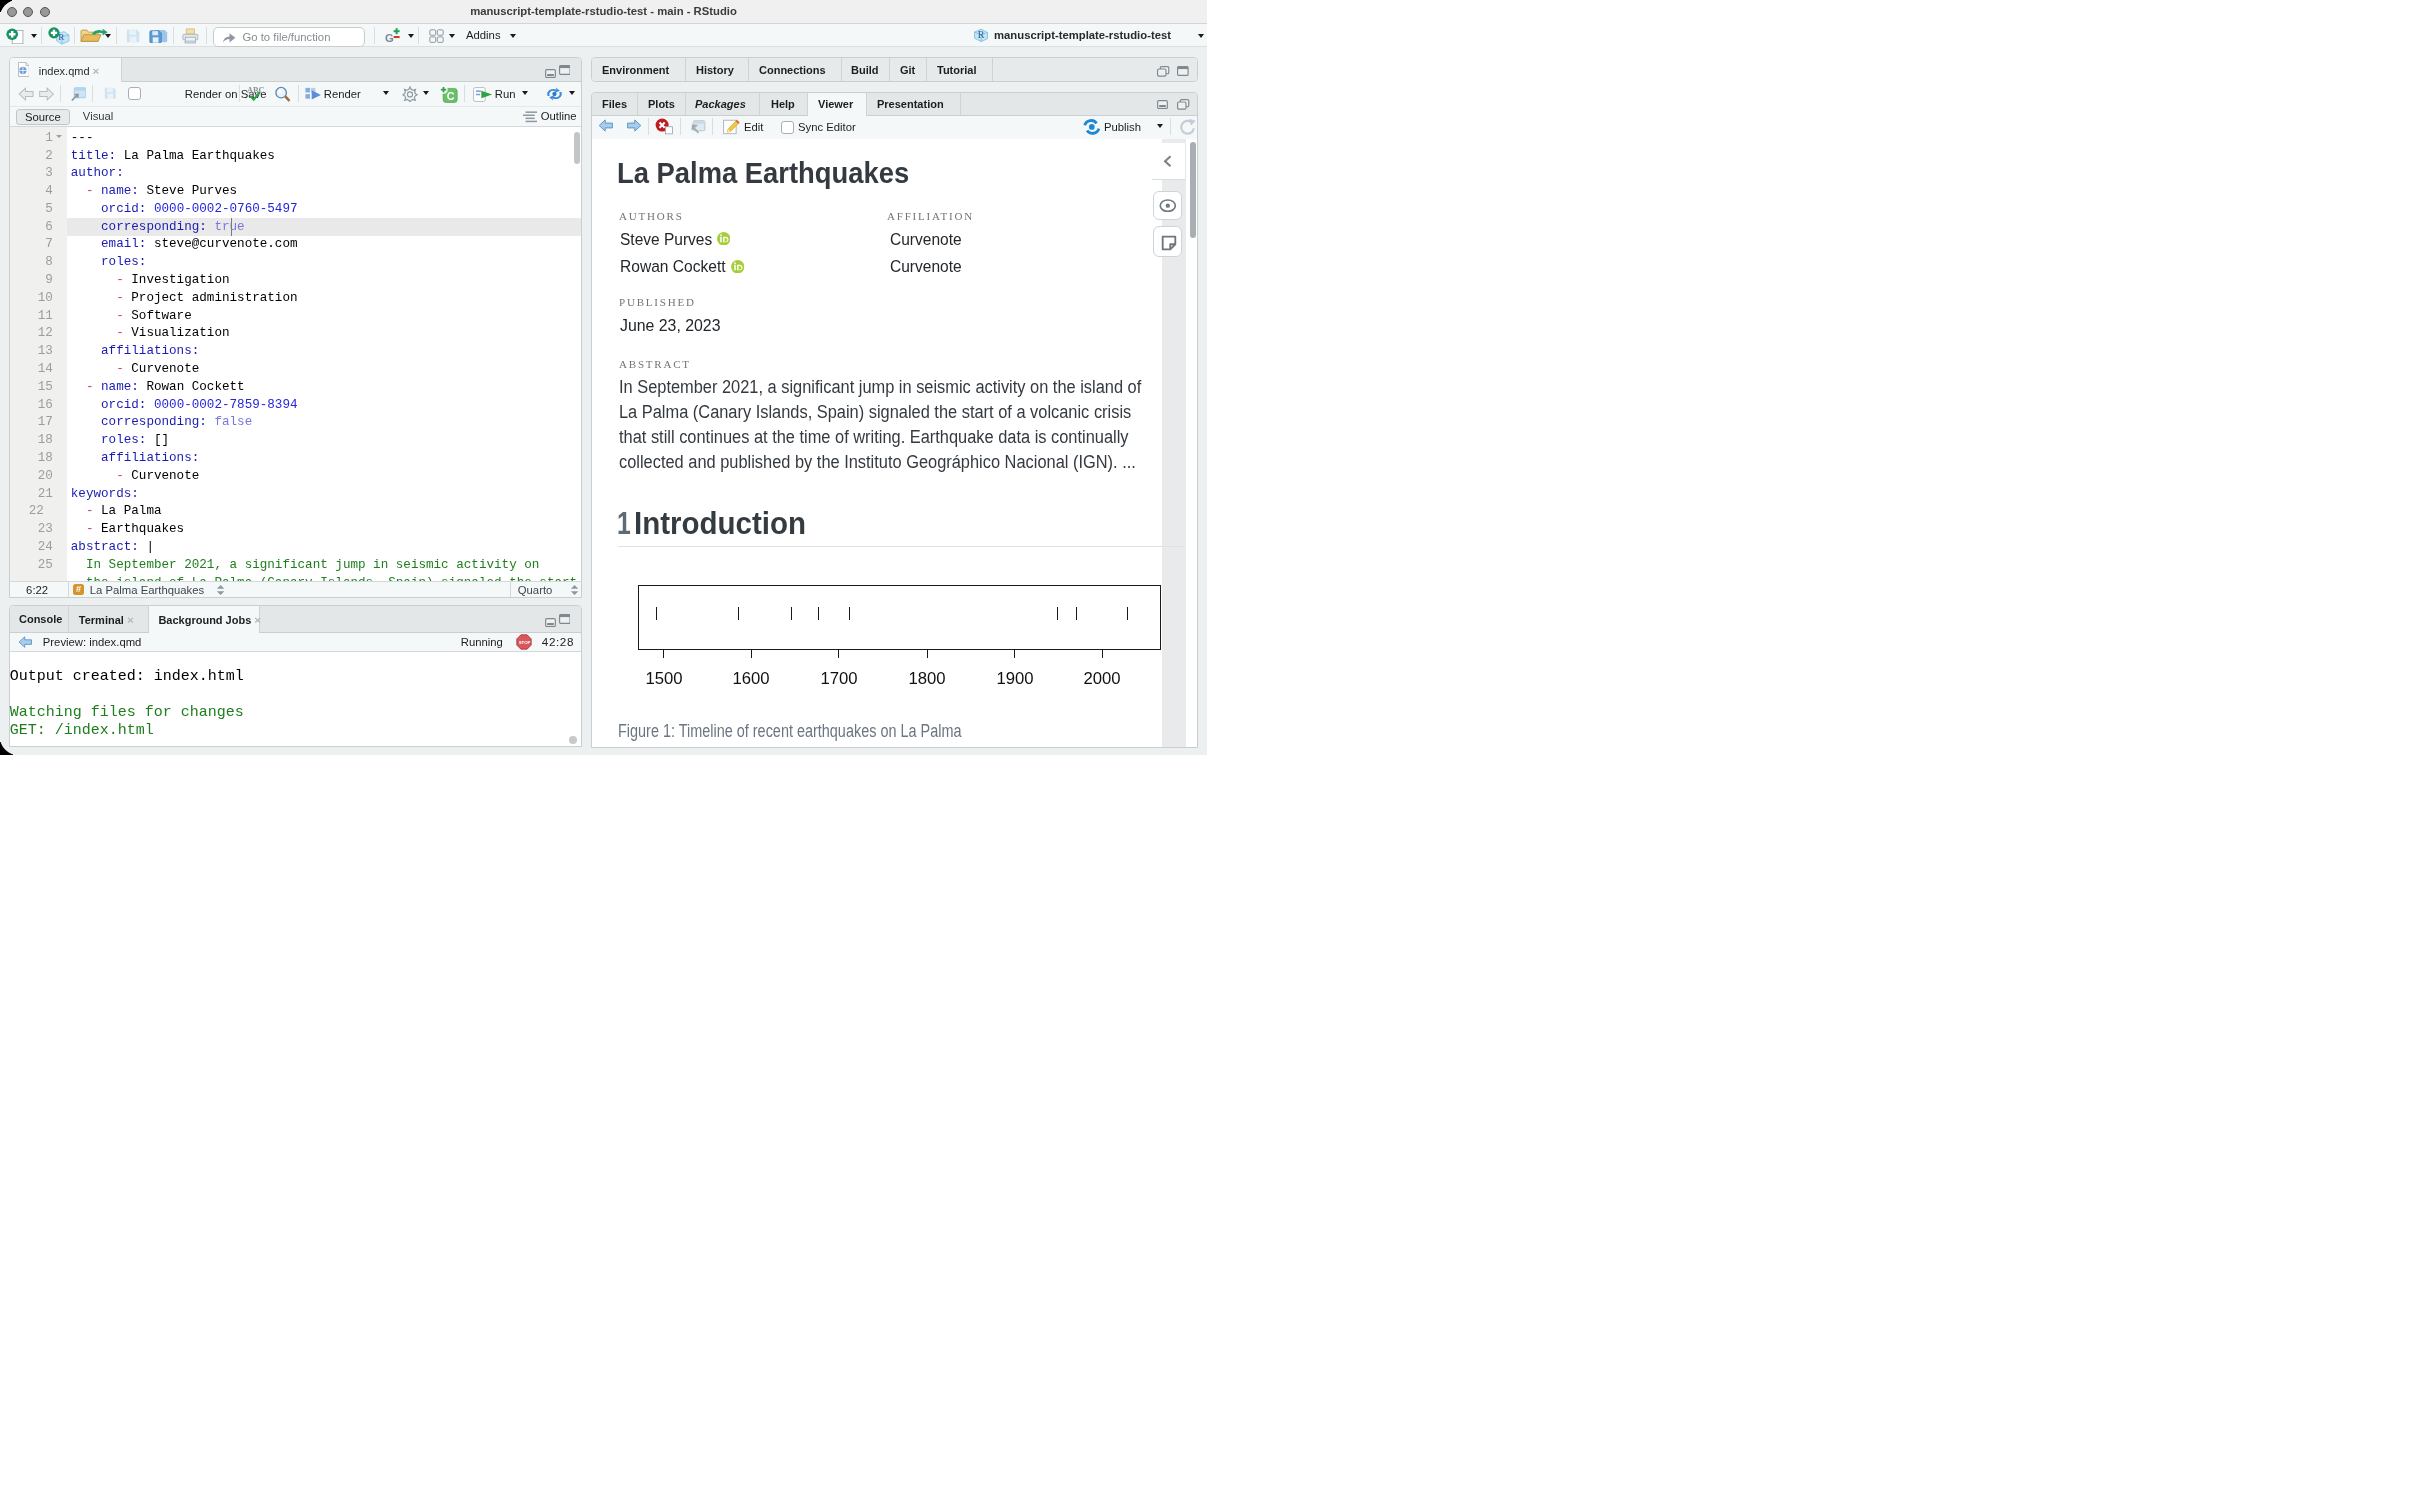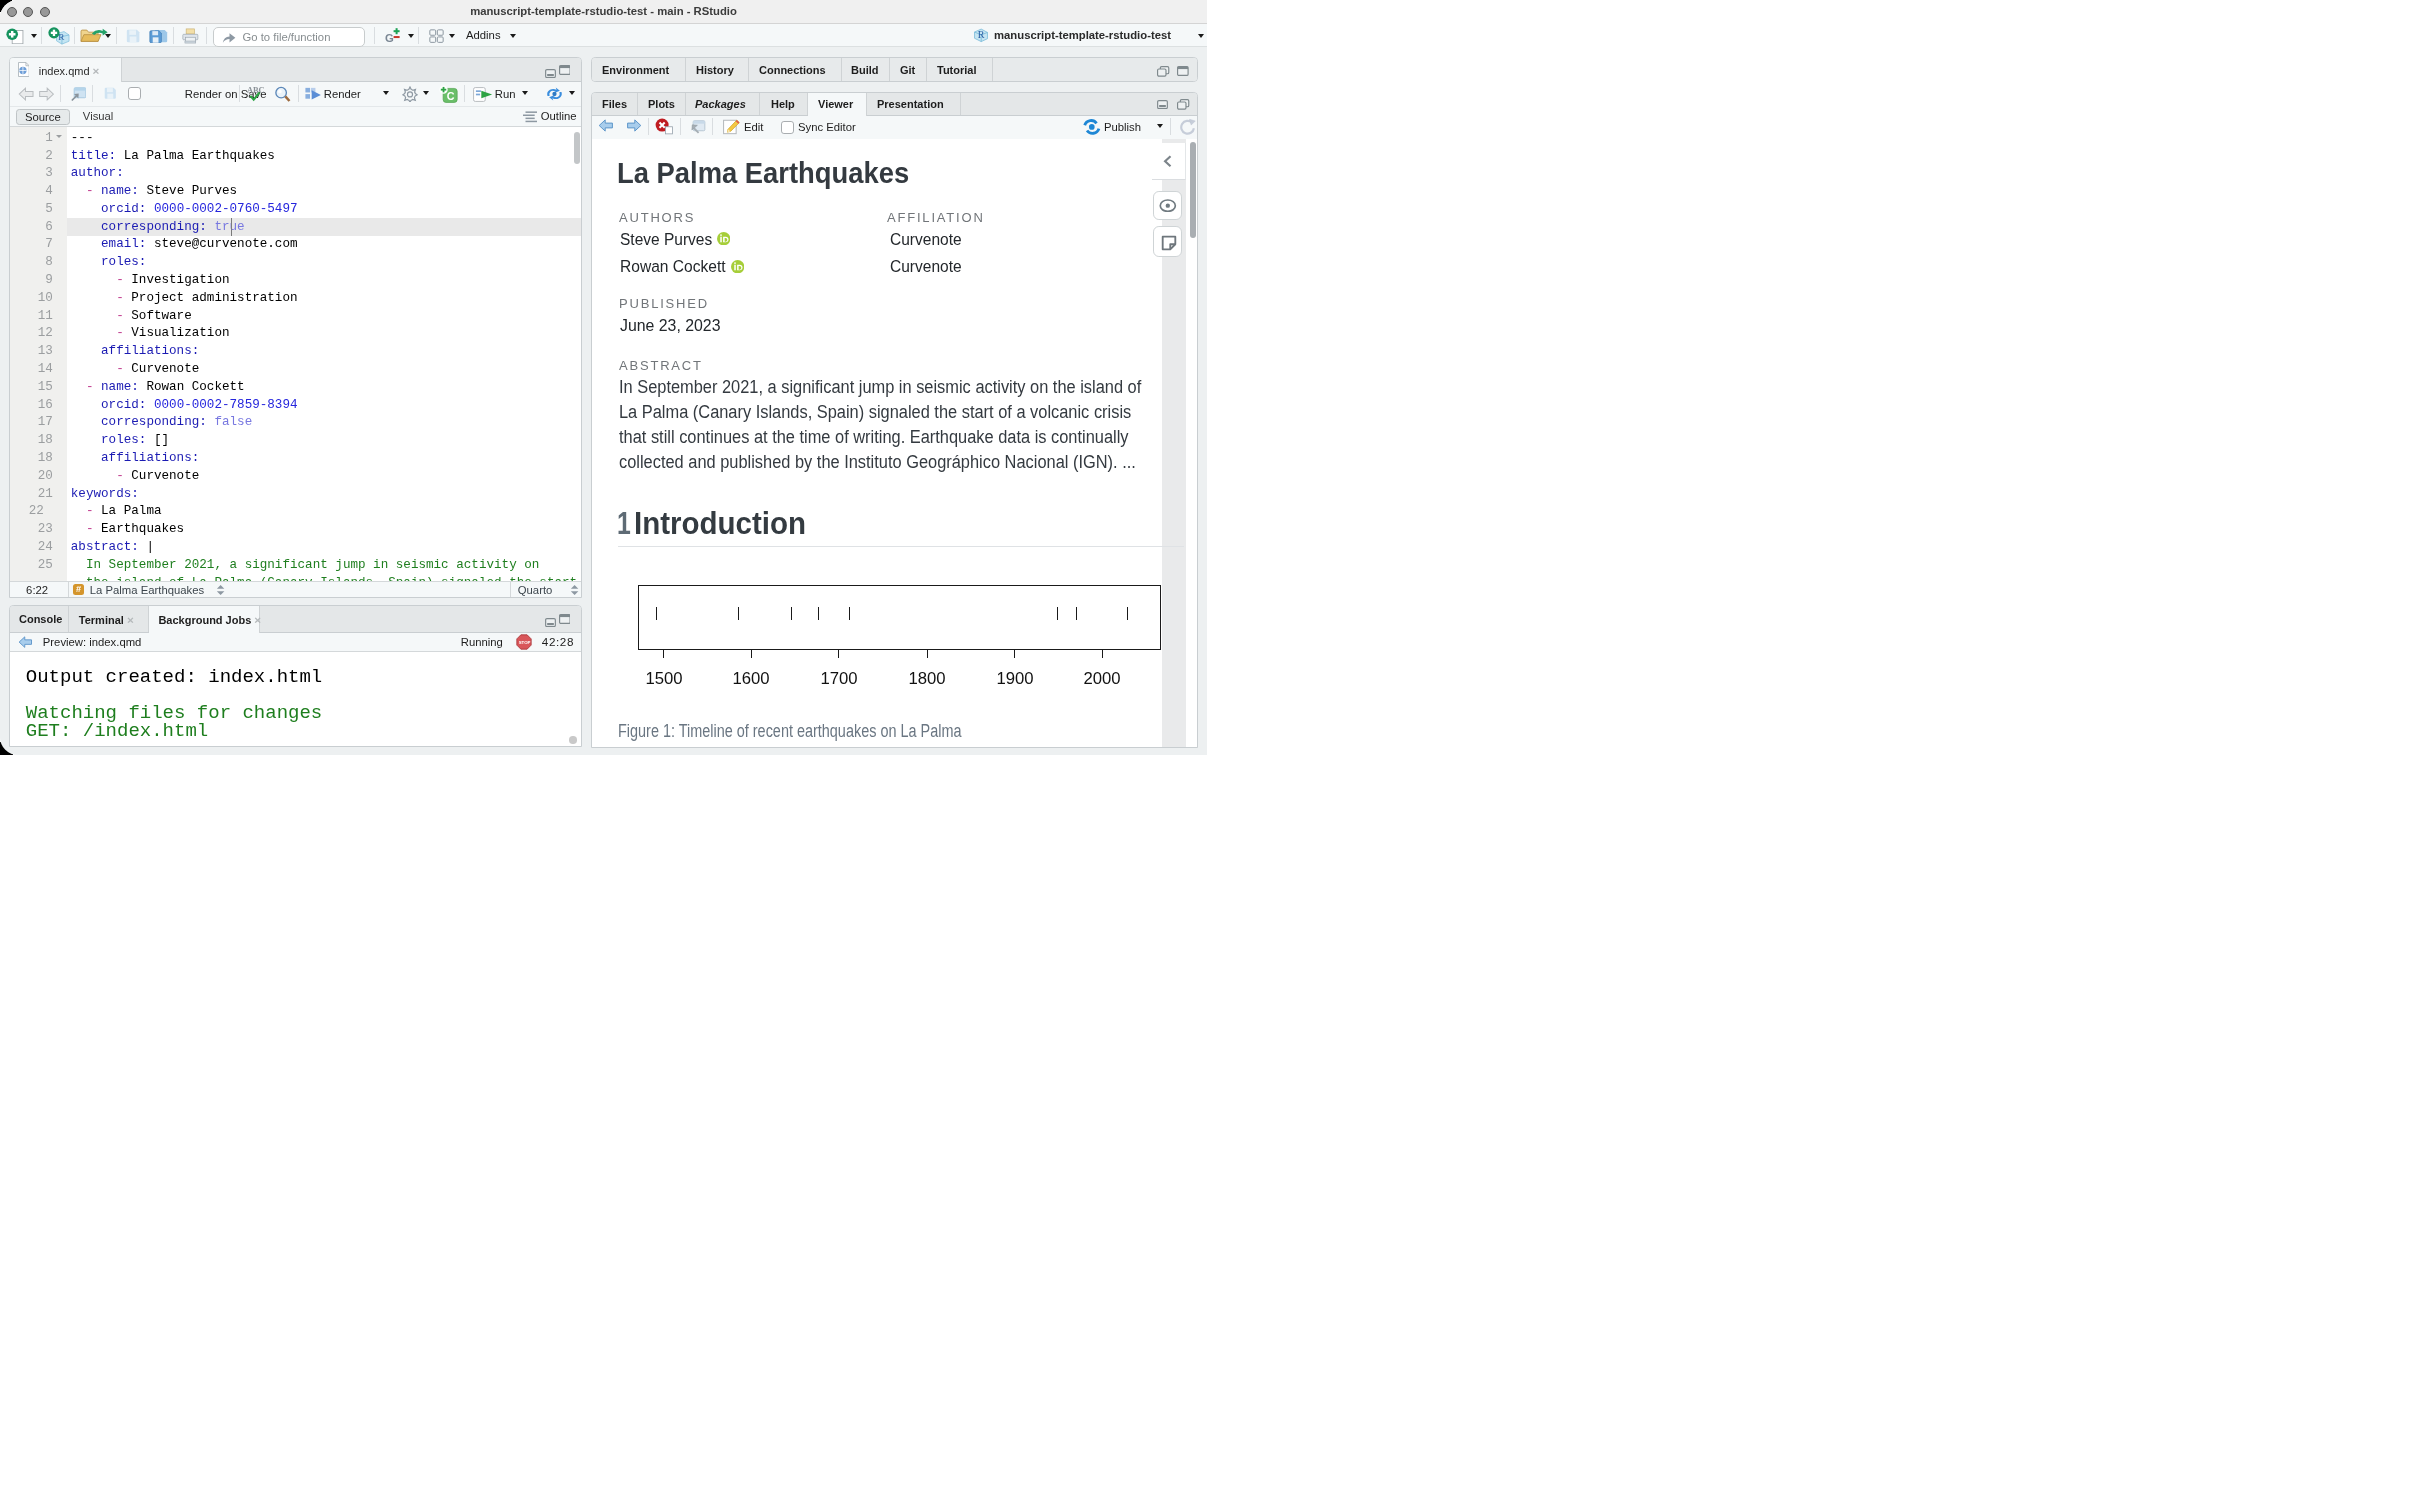--- a/index.html
+++ b/index.html
@@ -27,28 +27,28 @@
 #edArea { position:absolute; left:0; top:69px; width:100%; bottom:16.3px; background:#fff; overflow:hidden; }
 #gutter { position:absolute; left:0; top:0; bottom:0; width:57px; background:#f0f0ee; }
 .lno { position:absolute; left:10px; width:33px; text-align:right; font-family:"Liberation Mono",monospace; font-size:12.6px; line-height:18px; color:#9b9ea0; }
 .cl { position:absolute; left:61px; font-family:"Liberation Mono",monospace; font-size:12.6px; line-height:18px; white-space:pre; color:#000; }
 .k { color:#1b1bb3; } .num { color:#2525dd; } .bool { color:#7878e0; } .dash { color:#c13d8f; } .grn { color:#1e7e1e; }
 #edStatus { position:absolute; left:0; bottom:0; width:100%; height:16.3px; background:#f5f8f9; border-top:0.8px solid #d4d8da; font-size:11.3px; color:#30373d; }
 #consolePane { left:8.8px; top:605px; width:573px; height:142px; }
 #conTabs { height:27px; }
 #conToolbar { position:absolute; left:0; top:27px; width:100%; height:19px; background:#f5f8f9; border-bottom:0.8px solid #d4d8da; }
 #conBody { position:absolute; left:0; top:46px; width:100%; bottom:0; background:#fff; }
-.conline { position:absolute; left:16px; font-family:"Liberation Mono",monospace; font-size:19px; line-height:18px; white-space:pre; }
+.conline { position:absolute; left:0; font-family:"Liberation Mono",monospace; font-size:15px; line-height:18px; white-space:pre; }
 #envPane { left:591px; top:57px; width:607px; height:25px; border-radius:4.2px; }
 #envPane .tabbar { border-radius:3.3px; border-bottom:none; bottom:0; background:#e7eaeb; }
 #filesPane { left:591px; top:92px; width:607px; height:656px; }
 #fTabs { height:22.6px; }
 #vToolbar { position:absolute; left:0; top:22.6px; width:100%; height:24px; background:#f5f8f9; border-bottom:0.8px solid #d8dcde; }
 #vContent { position:absolute; left:0; top:46px; right:0; bottom:0; background:#fff; overflow:hidden; }
-.metalabel { position:absolute; font-size:13px; letter-spacing:1.8px; color:#717579; white-space:nowrap; }
+.metalabel { position:absolute; font-size:11px; letter-spacing:1.8px; color:#717579; white-space:nowrap;font-family:Liberation Serif, serif; }
 .metatext { position:absolute; font-size:16.7px; color:#23272b; white-space:nowrap; transform-origin:0 0; }
 .abstract { position:absolute; font-size:18px; line-height:25px; color:#343a40; white-space:nowrap; transform-origin:0 0; }
 svg { display:block; position:absolute; }
 .icon { position:absolute; }
 </style>
 </head>
 <body>
 <div style="position:absolute; left:0; bottom:0; width:13.4px; height:13.4px; background:#000;"></div>
 <div style="position:absolute; right:0; bottom:0; width:13.4px; height:13.4px; background:#000;"></div>
 <div style="position:absolute; left:0; top:0; width:11.7px; height:11.7px; background:#000;"></div>

